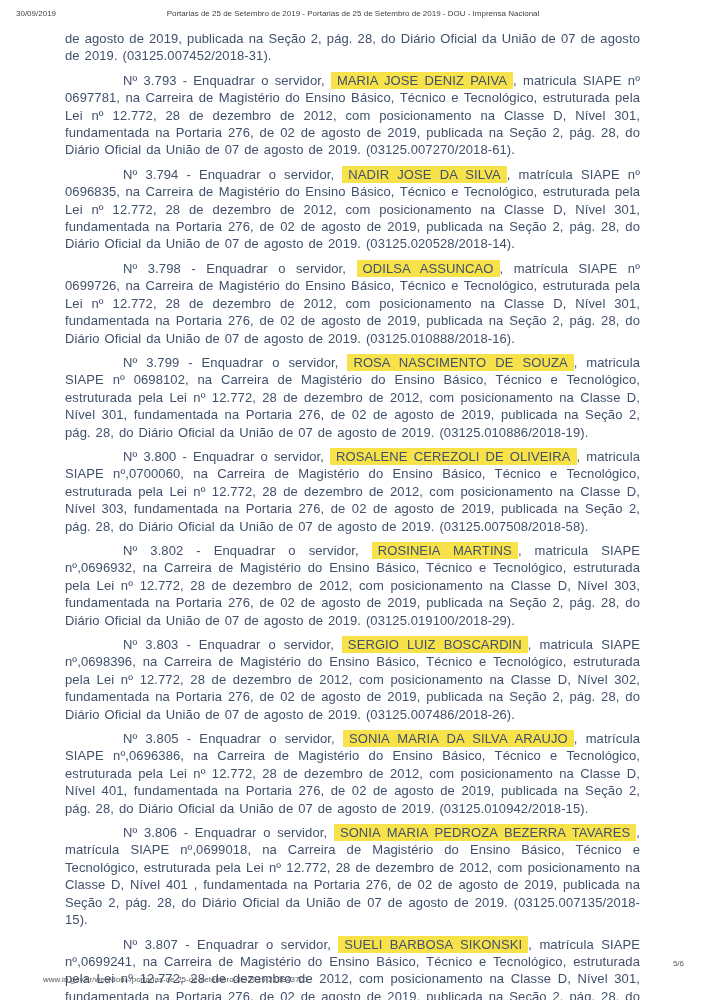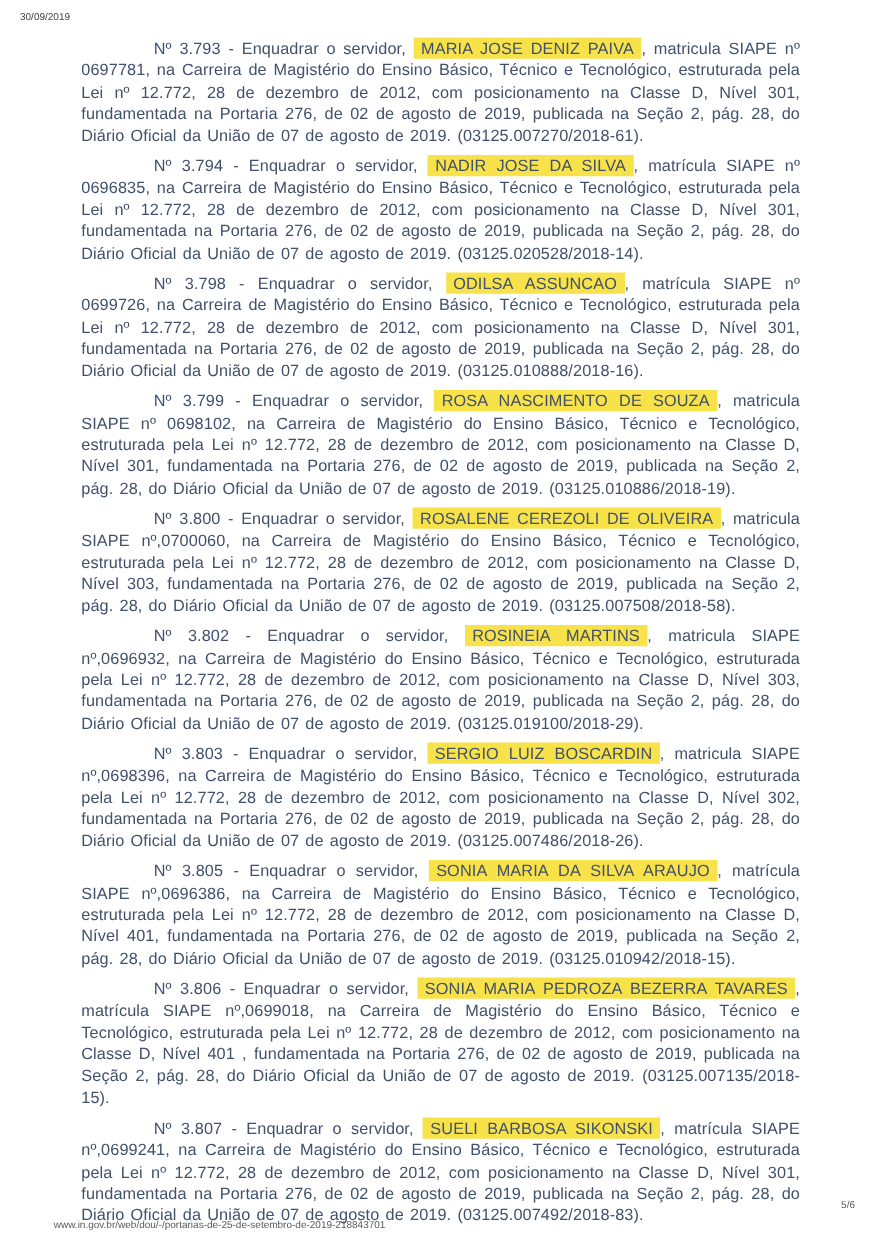--- a/index.html
+++ b/index.html
@@ -81,23 +81,25 @@
     white-space: nowrap;
   }
 </style>
 </head>
 <body>
 
 <div class="page">
 
   <div class="print-header">
     <span class="print-date">30/09/2019</span>
+    <span class="print-title">Portarias de 25 de Setembro de 2019 - Portarias de 25 de Setembro de 2019 - DOU - Imprensa Nacional</span>
   </div>
 
   <div class="doc-body">
+    <p class="para no-indent">de agosto de 2019, publicada na Seção 2, pág. 28, do Diário Oficial da União de 07 de agosto de 2019. (03125.007452/2018-31).</p>
     <div id="paragraphs">
   <p class="para"><span class="pre">Nº 3.793 - Enquadrar o servidor, </span><mark class="hl">MARIA JOSE DENIZ PAIVA</mark><span class="post">, matricula SIAPE nº 0697781, na Carreira de Magistério do Ensino Básico, Técnico e Tecnológico, estruturada pela Lei nº 12.772, 28 de dezembro de 2012, com posicionamento na Classe D, Nível 301, fundamentada na Portaria 276, de 02 de agosto de 2019, publicada na Seção 2, pág. 28, do Diário Oficial da União de 07 de agosto de 2019. (03125.007270/2018-61).</span></p>
 
   <p class="para"><span class="pre">Nº 3.794 - Enquadrar o servidor, </span><mark class="hl">NADIR JOSE DA SILVA</mark><span class="post">, matrícula SIAPE nº 0696835, na Carreira de Magistério do Ensino Básico, Técnico e Tecnológico, estruturada pela Lei nº 12.772, 28 de dezembro de 2012, com posicionamento na Classe D, Nível 301, fundamentada na Portaria 276, de 02 de agosto de 2019, publicada na Seção 2, pág. 28, do Diário Oficial da União de 07 de agosto de 2019. (03125.020528/2018-14).</span></p>
 
   <p class="para"><span class="pre">Nº 3.798 - Enquadrar o servidor, </span><mark class="hl">ODILSA ASSUNCAO</mark><span class="post">, matrícula SIAPE nº 0699726, na Carreira de Magistério do Ensino Básico, Técnico e Tecnológico, estruturada pela Lei nº 12.772, 28 de dezembro de 2012, com posicionamento na Classe D, Nível 301, fundamentada na Portaria 276, de 02 de agosto de 2019, publicada na Seção 2, pág. 28, do Diário Oficial da União de 07 de agosto de 2019. (03125.010888/2018-16).</span></p>
 
   <p class="para"><span class="pre">Nº 3.799 - Enquadrar o servidor, </span><mark class="hl">ROSA NASCIMENTO DE SOUZA</mark><span class="post">, matricula SIAPE nº 0698102, na Carreira de Magistério do Ensino Básico, Técnico e Tecnológico, estruturada pela Lei nº 12.772, 28 de dezembro de 2012, com posicionamento na Classe D, Nível 301, fundamentada na Portaria 276, de 02 de agosto de 2019, publicada na Seção 2, pág. 28, do Diário Oficial da União de 07 de agosto de 2019. (03125.010886/2018-19).</span></p>
 
   <p class="para"><span class="pre">Nº 3.800 - Enquadrar o servidor, </span><mark class="hl">ROSALENE CEREZOLI DE OLIVEIRA</mark><span class="post">, matricula SIAPE nº,0700060, na Carreira de Magistério do Ensino Básico, Técnico e Tecnológico, estruturada pela Lei nº 12.772, 28 de dezembro de 2012, com posicionamento na Classe D, Nível 303, fundamentada na Portaria 276, de 02 de agosto de 2019, publicada na Seção 2, pág. 28, do Diário Oficial da União de 07 de agosto de 2019. (03125.007508/2018-58).</span></p>

